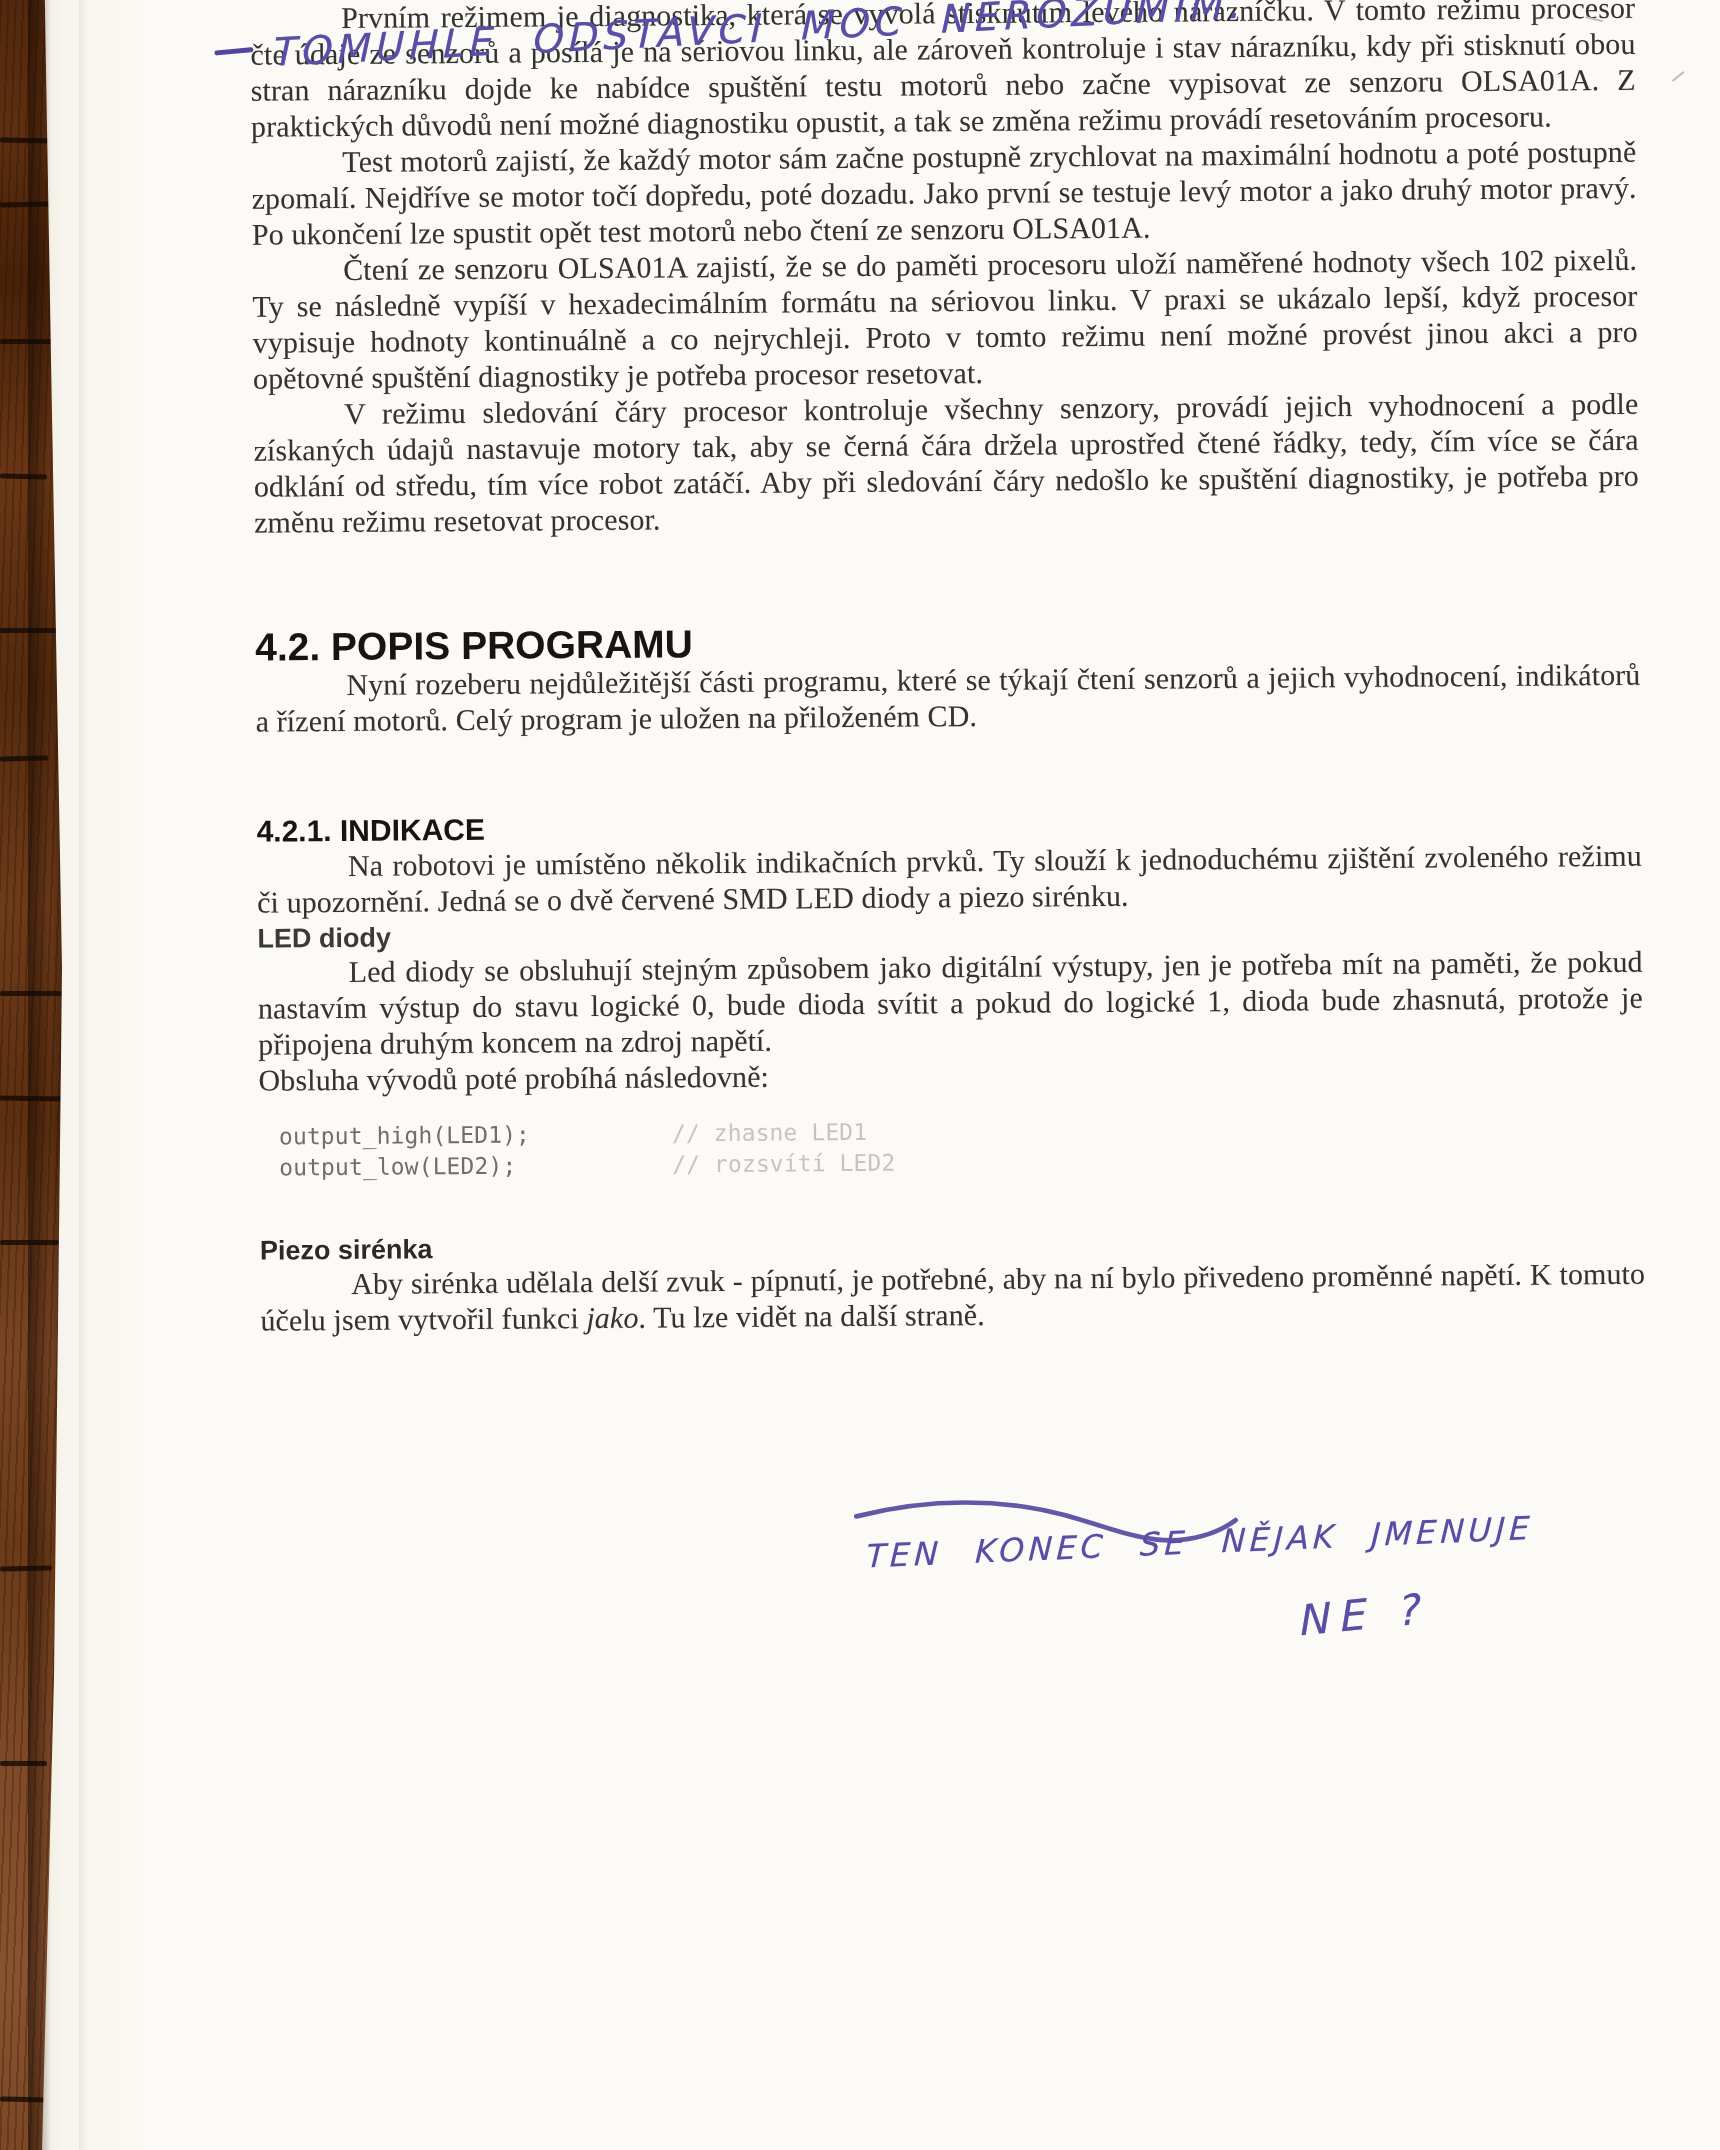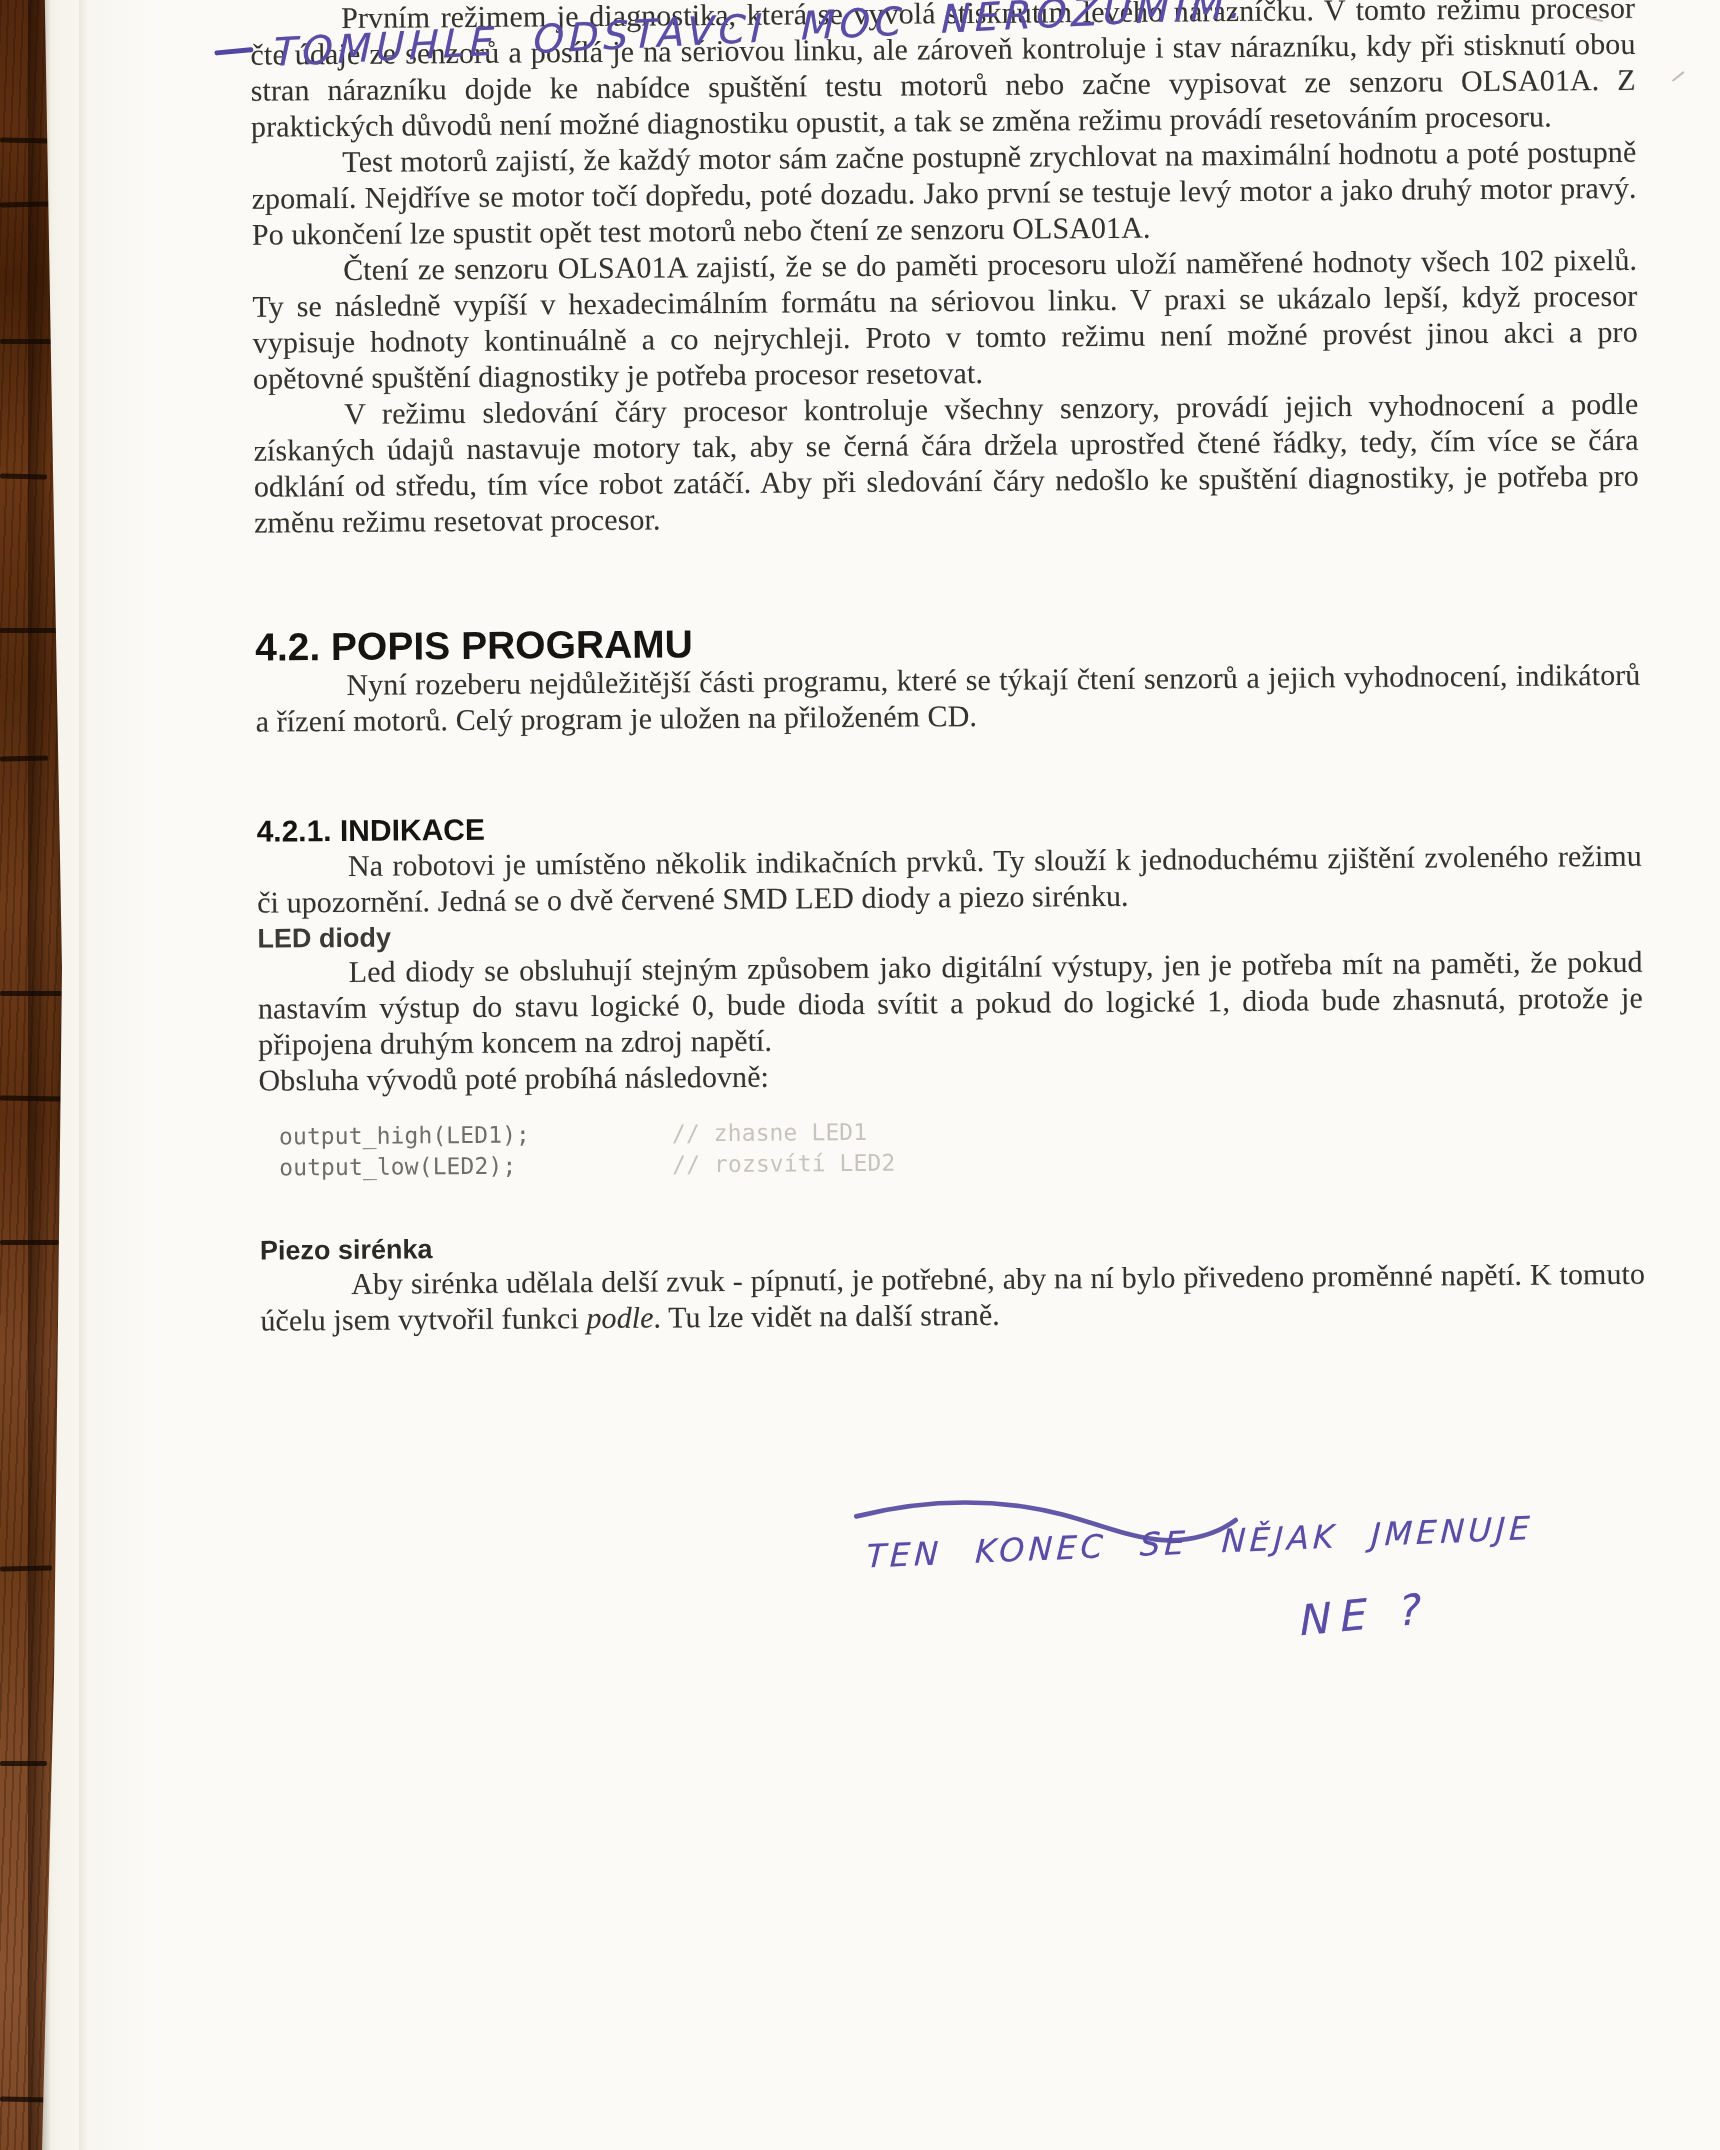--- a/index.html
+++ b/index.html
@@ -144,21 +144,21 @@
     <p class="body-par indent m-p7">Led diody se obsluhují stejným způsobem jako digitální výstupy, jen je potřeba mít na paměti, že pokud nastavím výstup do stavu logické 0, bude dioda svítit a pokud do logické 1, dioda bude zhasnutá, protože je připojena druhým koncem na zdroj napětí.</p>
 
     <p class="body-par m-p8">Obsluha vývodů poté probíhá následovně:</p>
 
     <div class="code">
       <div class="code-row"><span class="code-text">output_high(LED1);</span><span class="code-comment">// zhasne LED1</span></div>
       <div class="code-row"><span class="code-text">output_low(LED2);</span><span class="code-comment">// rozsvítí LED2</span></div>
     </div>
 
     <h4 class="h-piezo">Piezo sirénka</h4>
-    <p class="body-par indent m-p9"><span>Aby sirénka udělala delší zvuk - pípnutí, je potřebné, aby na ní bylo přivedeno proměnné napětí. K tomuto účelu jsem vytvořil funkci </span><em>podle</em><span>. Tu lze vidět na další straně.</span></p>
+    <p class="body-par indent m-p9"><span>Aby sirénka udělala delší zvuk - pípnutí, je potřebné, aby na ní bylo přivedeno proměnné napětí. K tomuto účelu jsem vytvořil funkci </span><em>jako</em><span>. Tu lze vidět na další straně.</span></p>
   </div>
 
   <div class="note-top-dash"></div>
   <div class="ink note-top">TOMUHLE ODSTAVCI MOC NEROZUMÍM.</div>
 
   <div class="wavy-underline">
     <svg width="390" height="65" viewBox="0 0 580 96" xmlns="http://www.w3.org/2000/svg">
       <path d="M 8,36 C 90,16 170,10 260,24 C 340,36 390,66 455,74 C 505,80 548,64 572,46" fill="none" stroke="#5146a0" stroke-width="7" stroke-linecap="round" opacity="0.9"></path>
     </svg>
   </div>

